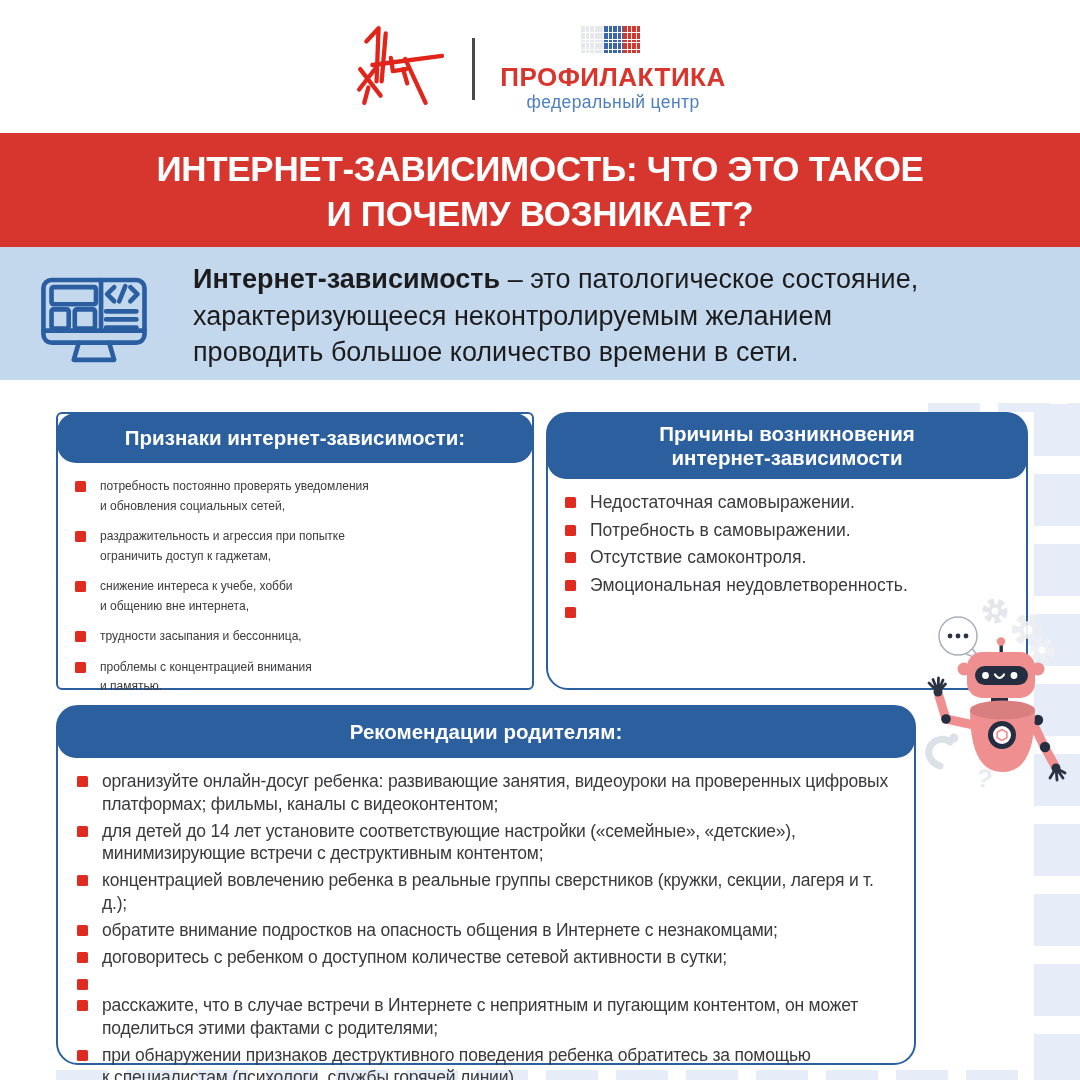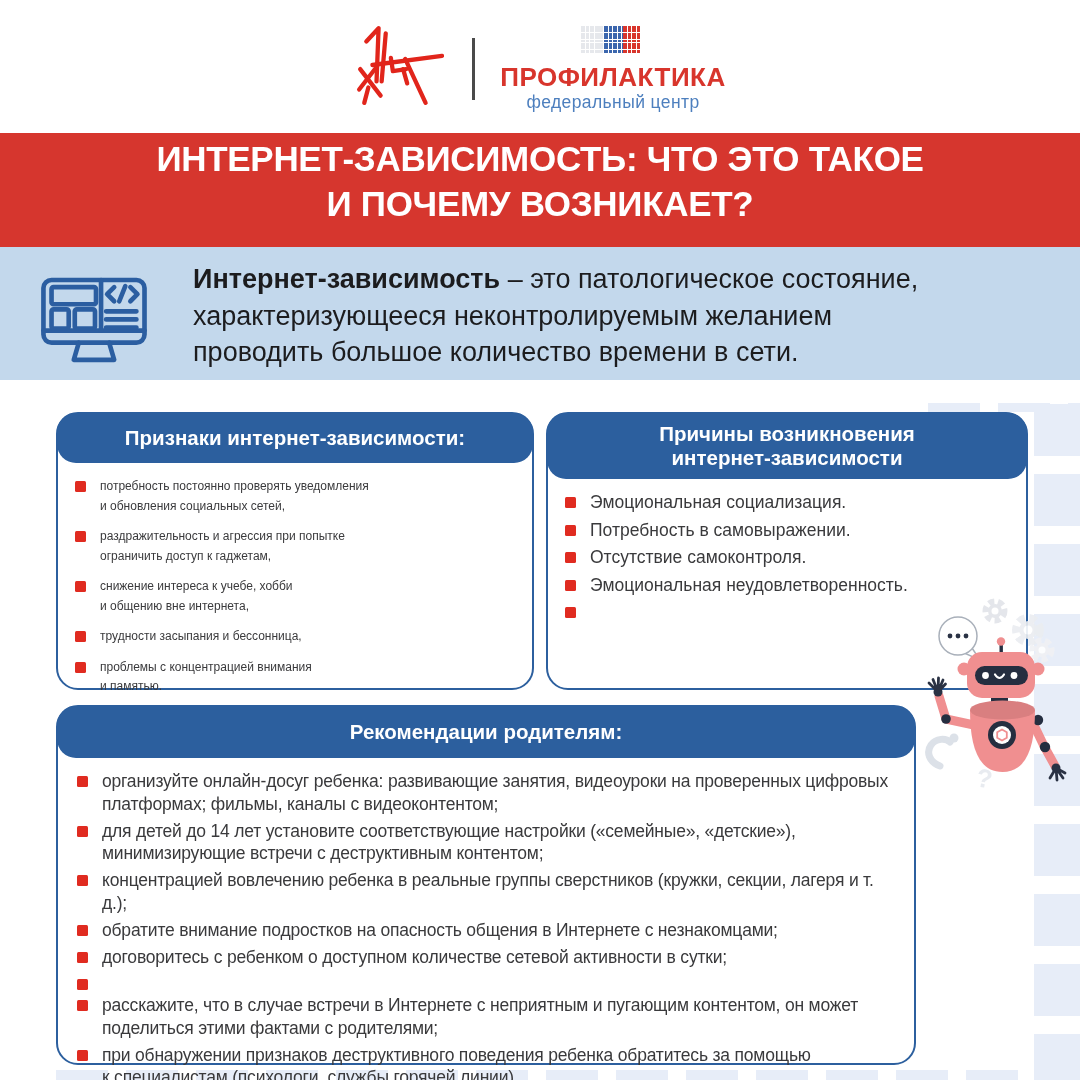--- a/index.html
+++ b/index.html
@@ -19,41 +19,41 @@
   .gblock.g1 { width:23px; background-color:#e6e8ec; }
   .gblock.g2 { width:18.5px; background-color:#3b66ad; }
   .gblock.g3 { width:18.5px; background-color:#d8352c; }
   .gblock { background-image:
       repeating-linear-gradient(to right, transparent 0 3.7px, #fff 3.7px 4.6px),
       repeating-linear-gradient(to bottom, transparent 0 2.7px, #fff 2.7px 3.4px); }
   .brand-title { position:absolute; left:0; top:38px; width:230px; font-size:26px; font-weight:800; letter-spacing:.5px; color:#d8352c; }
   .brand-subtitle { position:absolute; left:0; top:68px; width:230px; font-size:17.5px; font-weight:500; letter-spacing:.4px; color:#4d7fbe; }
   
   .banner { position:absolute; left:0; top:133px; width:1080px; height:114px; background:#d6362e; }
-  .banner h1 { padding-top:3px; text-align:center; color:#fff; font-size:35px; line-height:45px;
+  .banner h1 { padding-top:13px; text-align:center; color:#fff; font-size:35px; line-height:45px;
     font-weight:800; letter-spacing:-.3px; white-space:pre-line; }
   
   .definition { position:absolute; left:0; top:247px; width:1080px; height:133px; background:#c3d8ec; }
   .monitor-icon { position:absolute; left:40px; top:30px; width:112px; height:96px; }
   .def-text { position:absolute; left:193px; top:14px; width:860px; font-size:27px; line-height:36.5px; color:#1c1c1e; }
   .def-text b { font-weight:800; }
   .def-rest { white-space:pre-line; }
   
   .pat { position:absolute; z-index:0; }
   .pat-right { left:1034px; top:404px; width:46px; height:676px;
     background:repeating-linear-gradient(to bottom, #e7edf8 0 52px, transparent 52px 70px); }
   .pat-top-sliver { left:928px; top:403px; width:152px; height:9px;
     background:repeating-linear-gradient(to right, #e7edf8 0 52px, transparent 52px 70px); }
   .pat-bottom { left:56px; top:1070px; width:1024px; height:10px;
     background:repeating-linear-gradient(to right, #e7edf8 0 52px, transparent 52px 70px); }
   
   .card { position:absolute; z-index:1; background:#fff; border:2.5px solid #2c5f9e; border-radius:22px; }
   .card-header { background:#2c5f9e; border-radius:19px; margin:-1px; display:flex; align-items:center; justify-content:center;
     color:#fff; font-weight:700; text-align:center; font-size:20.5px; line-height:24px; white-space:pre-line; }
-  .card-signs  { left:56px;  top:412px; width:478px; height:278px; }
+  .card-signs  { left:56px;  top:412px; width:478px; height:278px;border-radius:6px; }
   .card-signs .card-header { height:50px; }
   .card-causes { left:546px; top:412px; width:482px; height:278px; }
   .card-causes .card-header { height:66px; }
   .card-reco   { left:56px;  top:705px; width:860px; height:360px; }
   .card-reco .card-header { height:52px; }
   ul.blist { list-style:none; }
   .card-signs ul.blist, .card-causes ul.blist { padding:15px 14px 0 17px; }
   .card-reco ul.blist { padding:13px 20px 0 19px; }
   ul.blist li { display:flex; align-items:flex-start; }
   .card-signs li { margin-bottom:11px; }
@@ -159,21 +159,21 @@
         </li>
     </ul>
   </div>
 
   <div class="card card-causes">
     <div class="card-header">Причины возникновения
 интернет-зависимости</div>
     <ul class="blist">
       <li>
           <span class="bullet"></span>
-          <span class="itxt">Эмоциональная социализация.</span>
+          <span class="itxt">Недостаточная самовыражении.</span>
         </li>
       <li>
           <span class="bullet"></span>
           <span class="itxt">Потребность в самовыражении.</span>
         </li>
       <li>
           <span class="bullet"></span>
           <span class="itxt">Отсутствие самоконтроля.</span>
         </li>
       <li>

